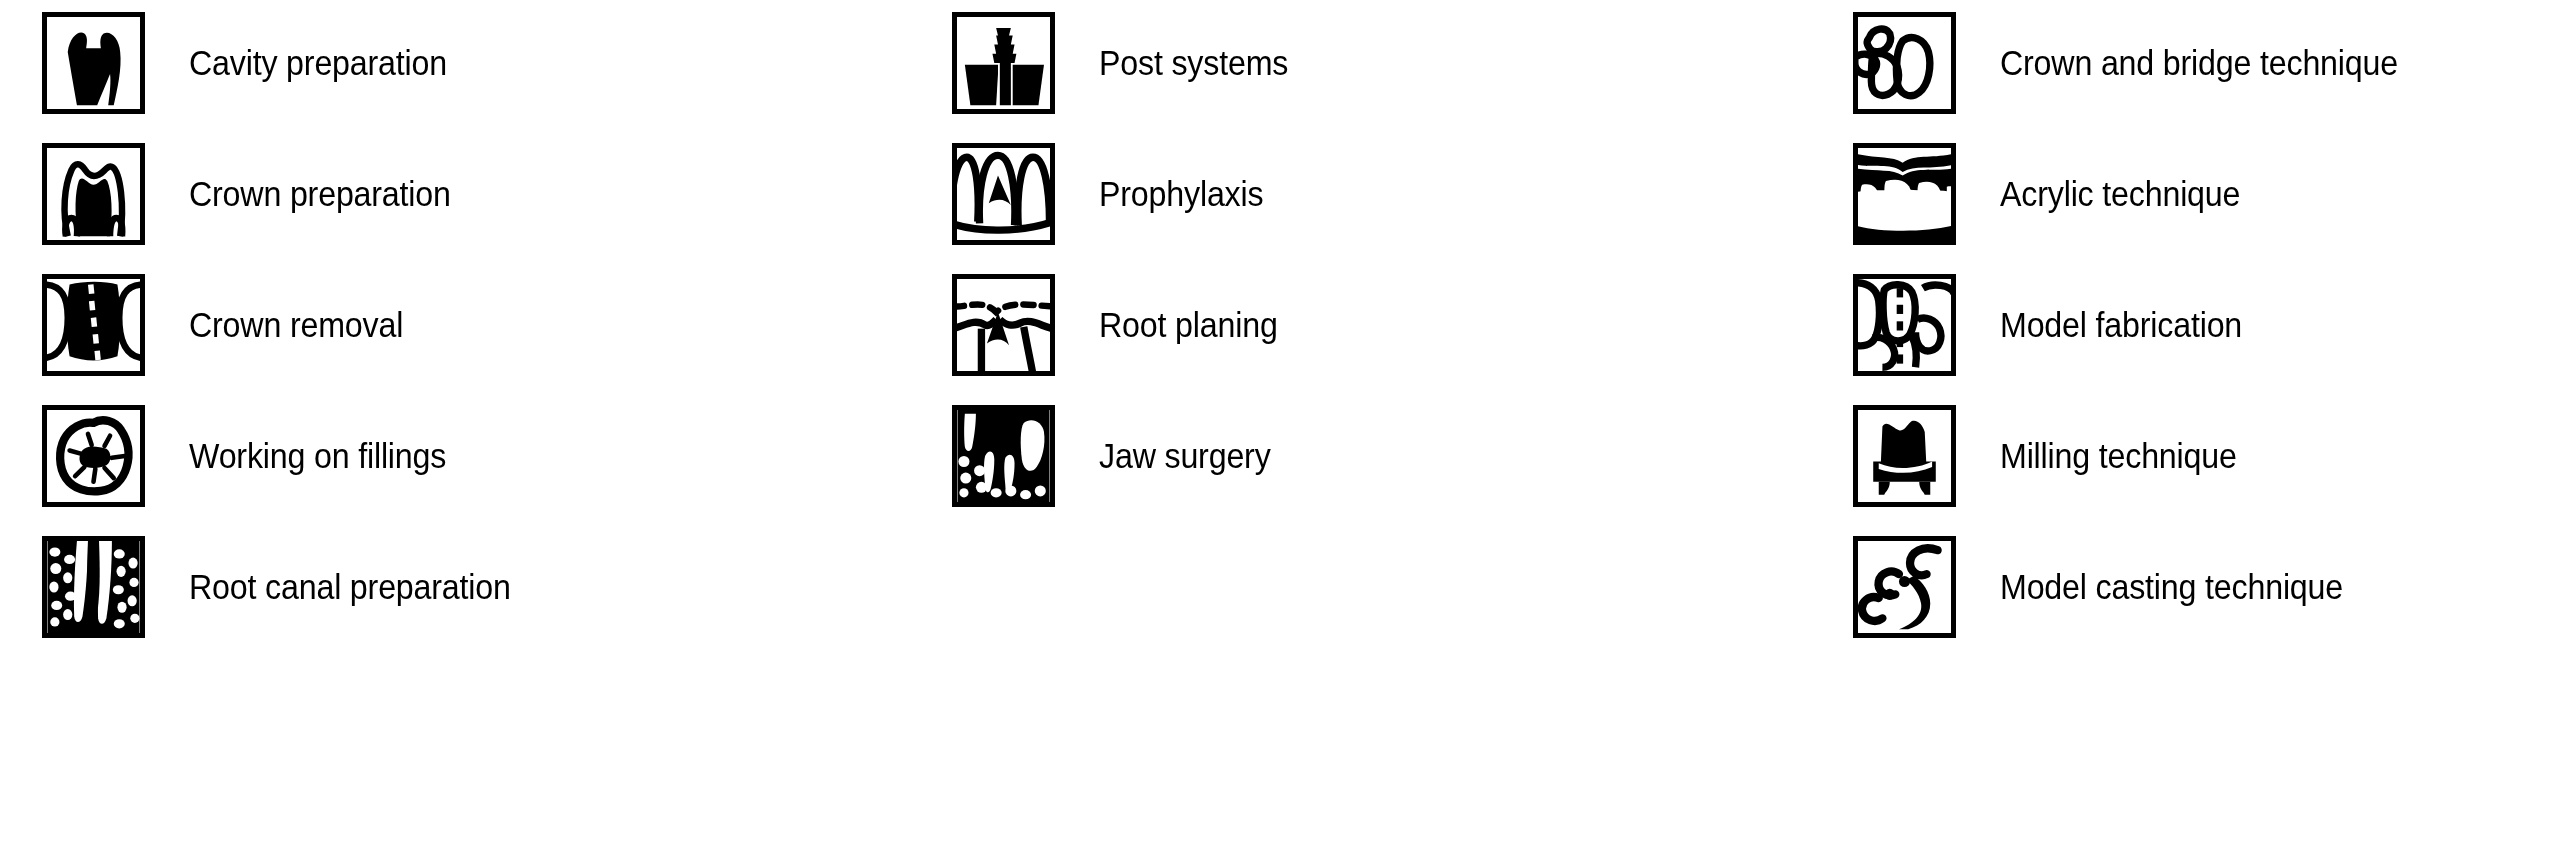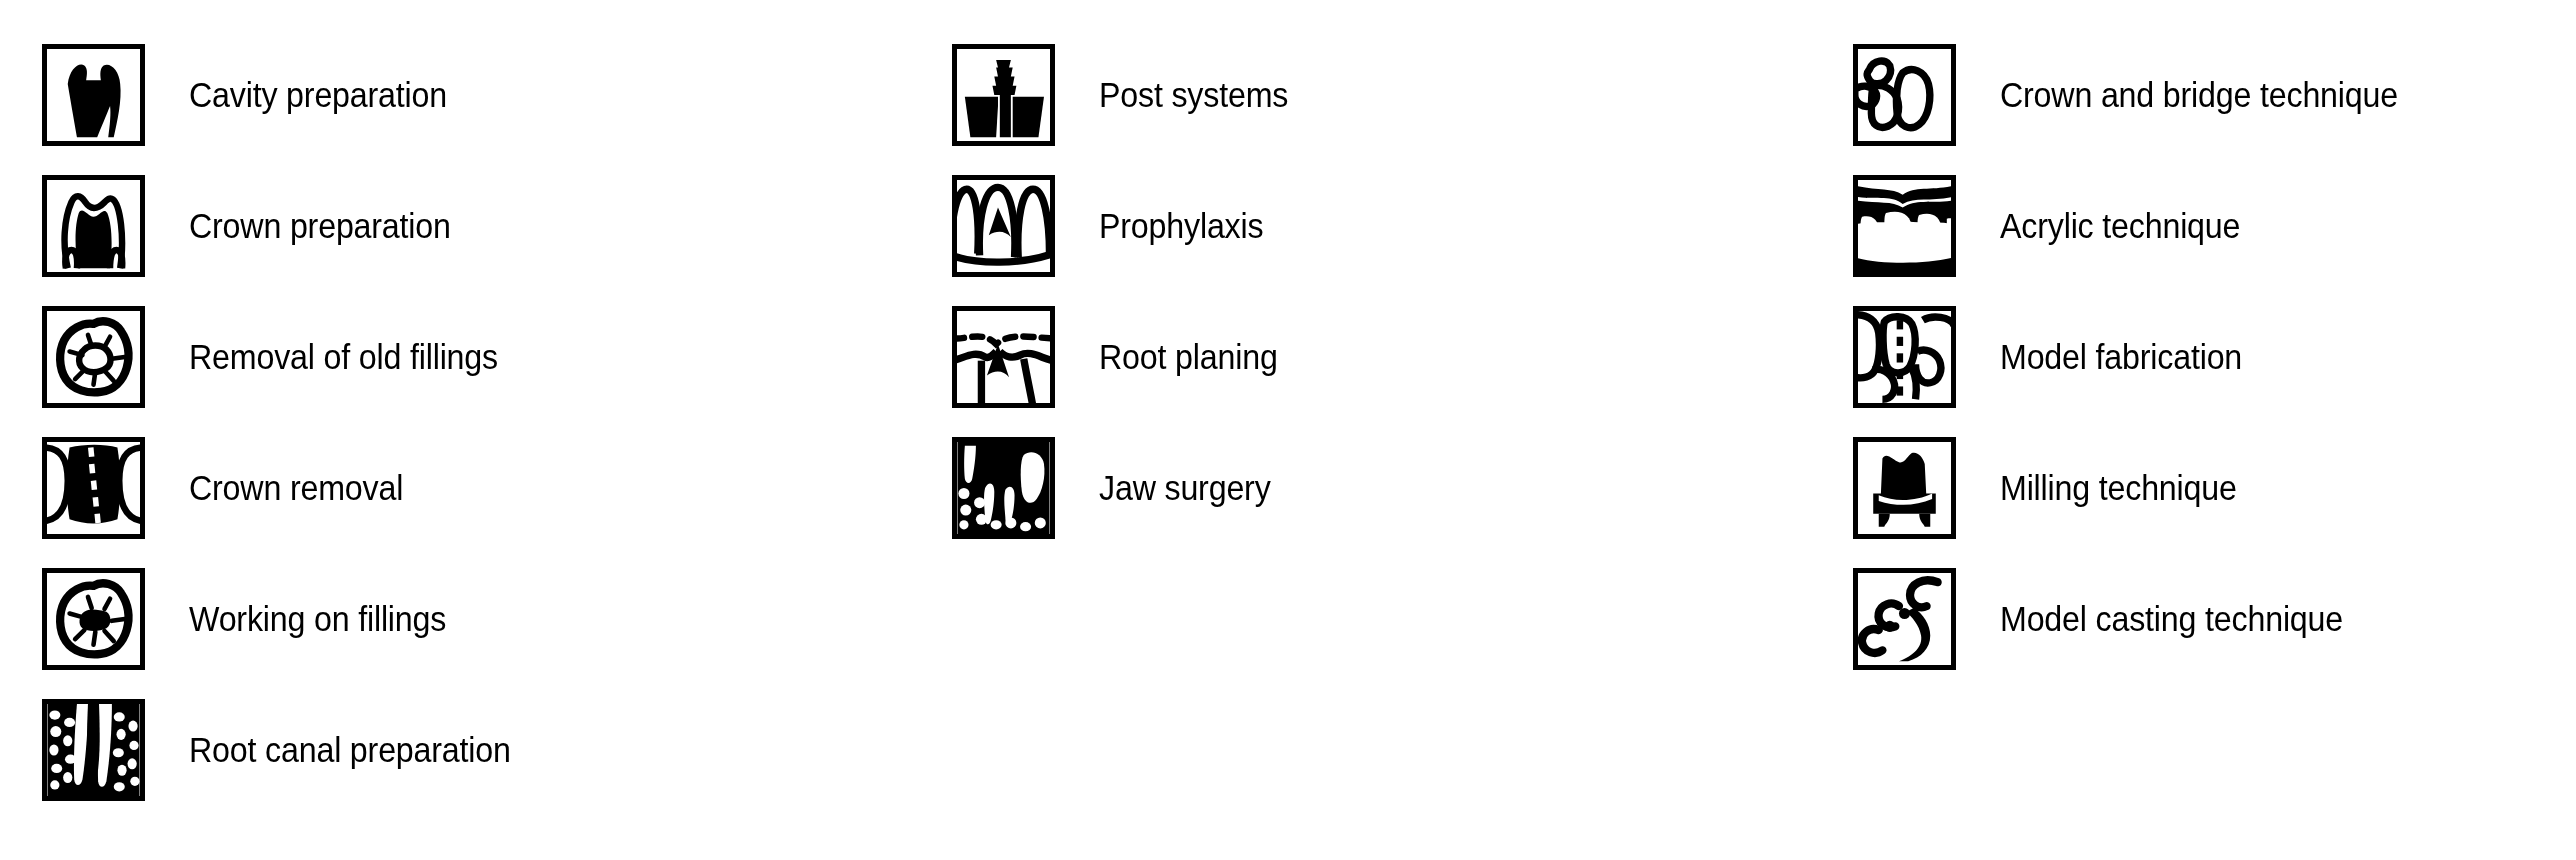--- a/index.html
+++ b/index.html
@@ -18,21 +18,21 @@
   .legend-sheet {
     position: relative;
     width: 2576px;
     height: 860px;
     background: #ffffff;
   }
   .legend-columns {
     display: flex;
     flex-direction: row;
     align-items: flex-start;
-    padding: 44px 0 0 0;
+    padding: 12px 0 0 0;
     box-sizing: border-box;
   }
   .legend-column {
     display: flex;
     flex-direction: column;
   }
   .col-1 { width: 910px; padding-left: 42px; }
   .col-2 { width: 901px; padding-left: 0px; }
   .col-3 { width: 723px; padding-left: 0px; }
 
@@ -92,38 +92,20 @@
           <svg viewBox="0 0 100 100" xmlns="http://www.w3.org/2000/svg" aria-hidden="true">
             <path fill="none" stroke="#000" stroke-width="7" stroke-linejoin="round" d="M22 96 C16 70 18 42 26 24 C30 15 36 16 41 24 C45 30 50 32 56 29 C62 26 66 17 71 21 C79 27 84 62 79 96"></path>
             <path fill="#000" d="M33 96 C29 70 30 48 34 36 C38 28 44 40 50 40 C56 40 61 29 65 36 C70 48 71 70 68 96 Z"></path>
             <path fill="none" stroke="#000" stroke-width="7" d="M20 96 C18 84 21 76 26 76 C31 76 33 84 32 96"></path>
             <path fill="none" stroke="#000" stroke-width="7" d="M68 96 C68 84 70 76 75 76 C80 76 82 84 81 96"></path>
           </svg>
         </div>
         <div class="icon-label">Crown preparation</div>
       </div>
 
-      <div class="legend-row">
-        <div class="icon-box">
-          <svg viewBox="0 0 100 100" xmlns="http://www.w3.org/2000/svg" aria-hidden="true">
-            <path fill="none" stroke="#000" stroke-width="9" stroke-linejoin="round" d="M50 14 C60 8 74 12 80 22 C88 34 90 48 86 62 C82 76 72 86 58 88 C44 90 28 86 20 74 C12 62 12 44 18 32 C24 20 38 12 50 14 Z"></path>
-            <path fill="none" stroke="#000" stroke-width="7" stroke-linejoin="round" d="M40 42 C46 36 58 36 64 42 C70 48 70 58 64 62 C56 68 44 68 38 62 C32 56 34 47 40 42 Z"></path>
-            <g fill="none" stroke="#000" stroke-width="5" stroke-linecap="round">
-              <path d="M48 38 L44 26"></path>
-              <path d="M62 39 L68 28"></path>
-              <path d="M38 48 L24 44"></path>
-              <path d="M70 52 L84 50"></path>
-              <path d="M52 66 L50 80"></path>
-              <path d="M62 65 L72 76"></path>
-              <path d="M40 64 L30 74"></path>
-            </g>
-          </svg>
-        </div>
-        <div class="icon-label">Removal of old fillings</div>
-      </div>
 
       <div class="legend-row">
         <div class="icon-box">
           <svg viewBox="0 0 100 100" xmlns="http://www.w3.org/2000/svg" aria-hidden="true">
             <path fill="none" stroke="#000" stroke-width="7" d="M-4 6 C14 6 22 18 22 42 C22 66 16 84 -4 86"></path>
             <path fill="none" stroke="#000" stroke-width="7" d="M104 6 C86 6 78 18 78 42 C78 66 84 84 104 86"></path>
             <path fill="#000" d="M24 6 C40 2 62 2 76 6 C80 30 80 62 76 84 C60 90 40 90 24 84 C20 62 20 30 24 6 Z"></path>
             <g stroke="#fff" stroke-width="6" stroke-linecap="butt">
               <path d="M47 6 L48 16"></path>
               <path d="M48 24 L49 34"></path>

